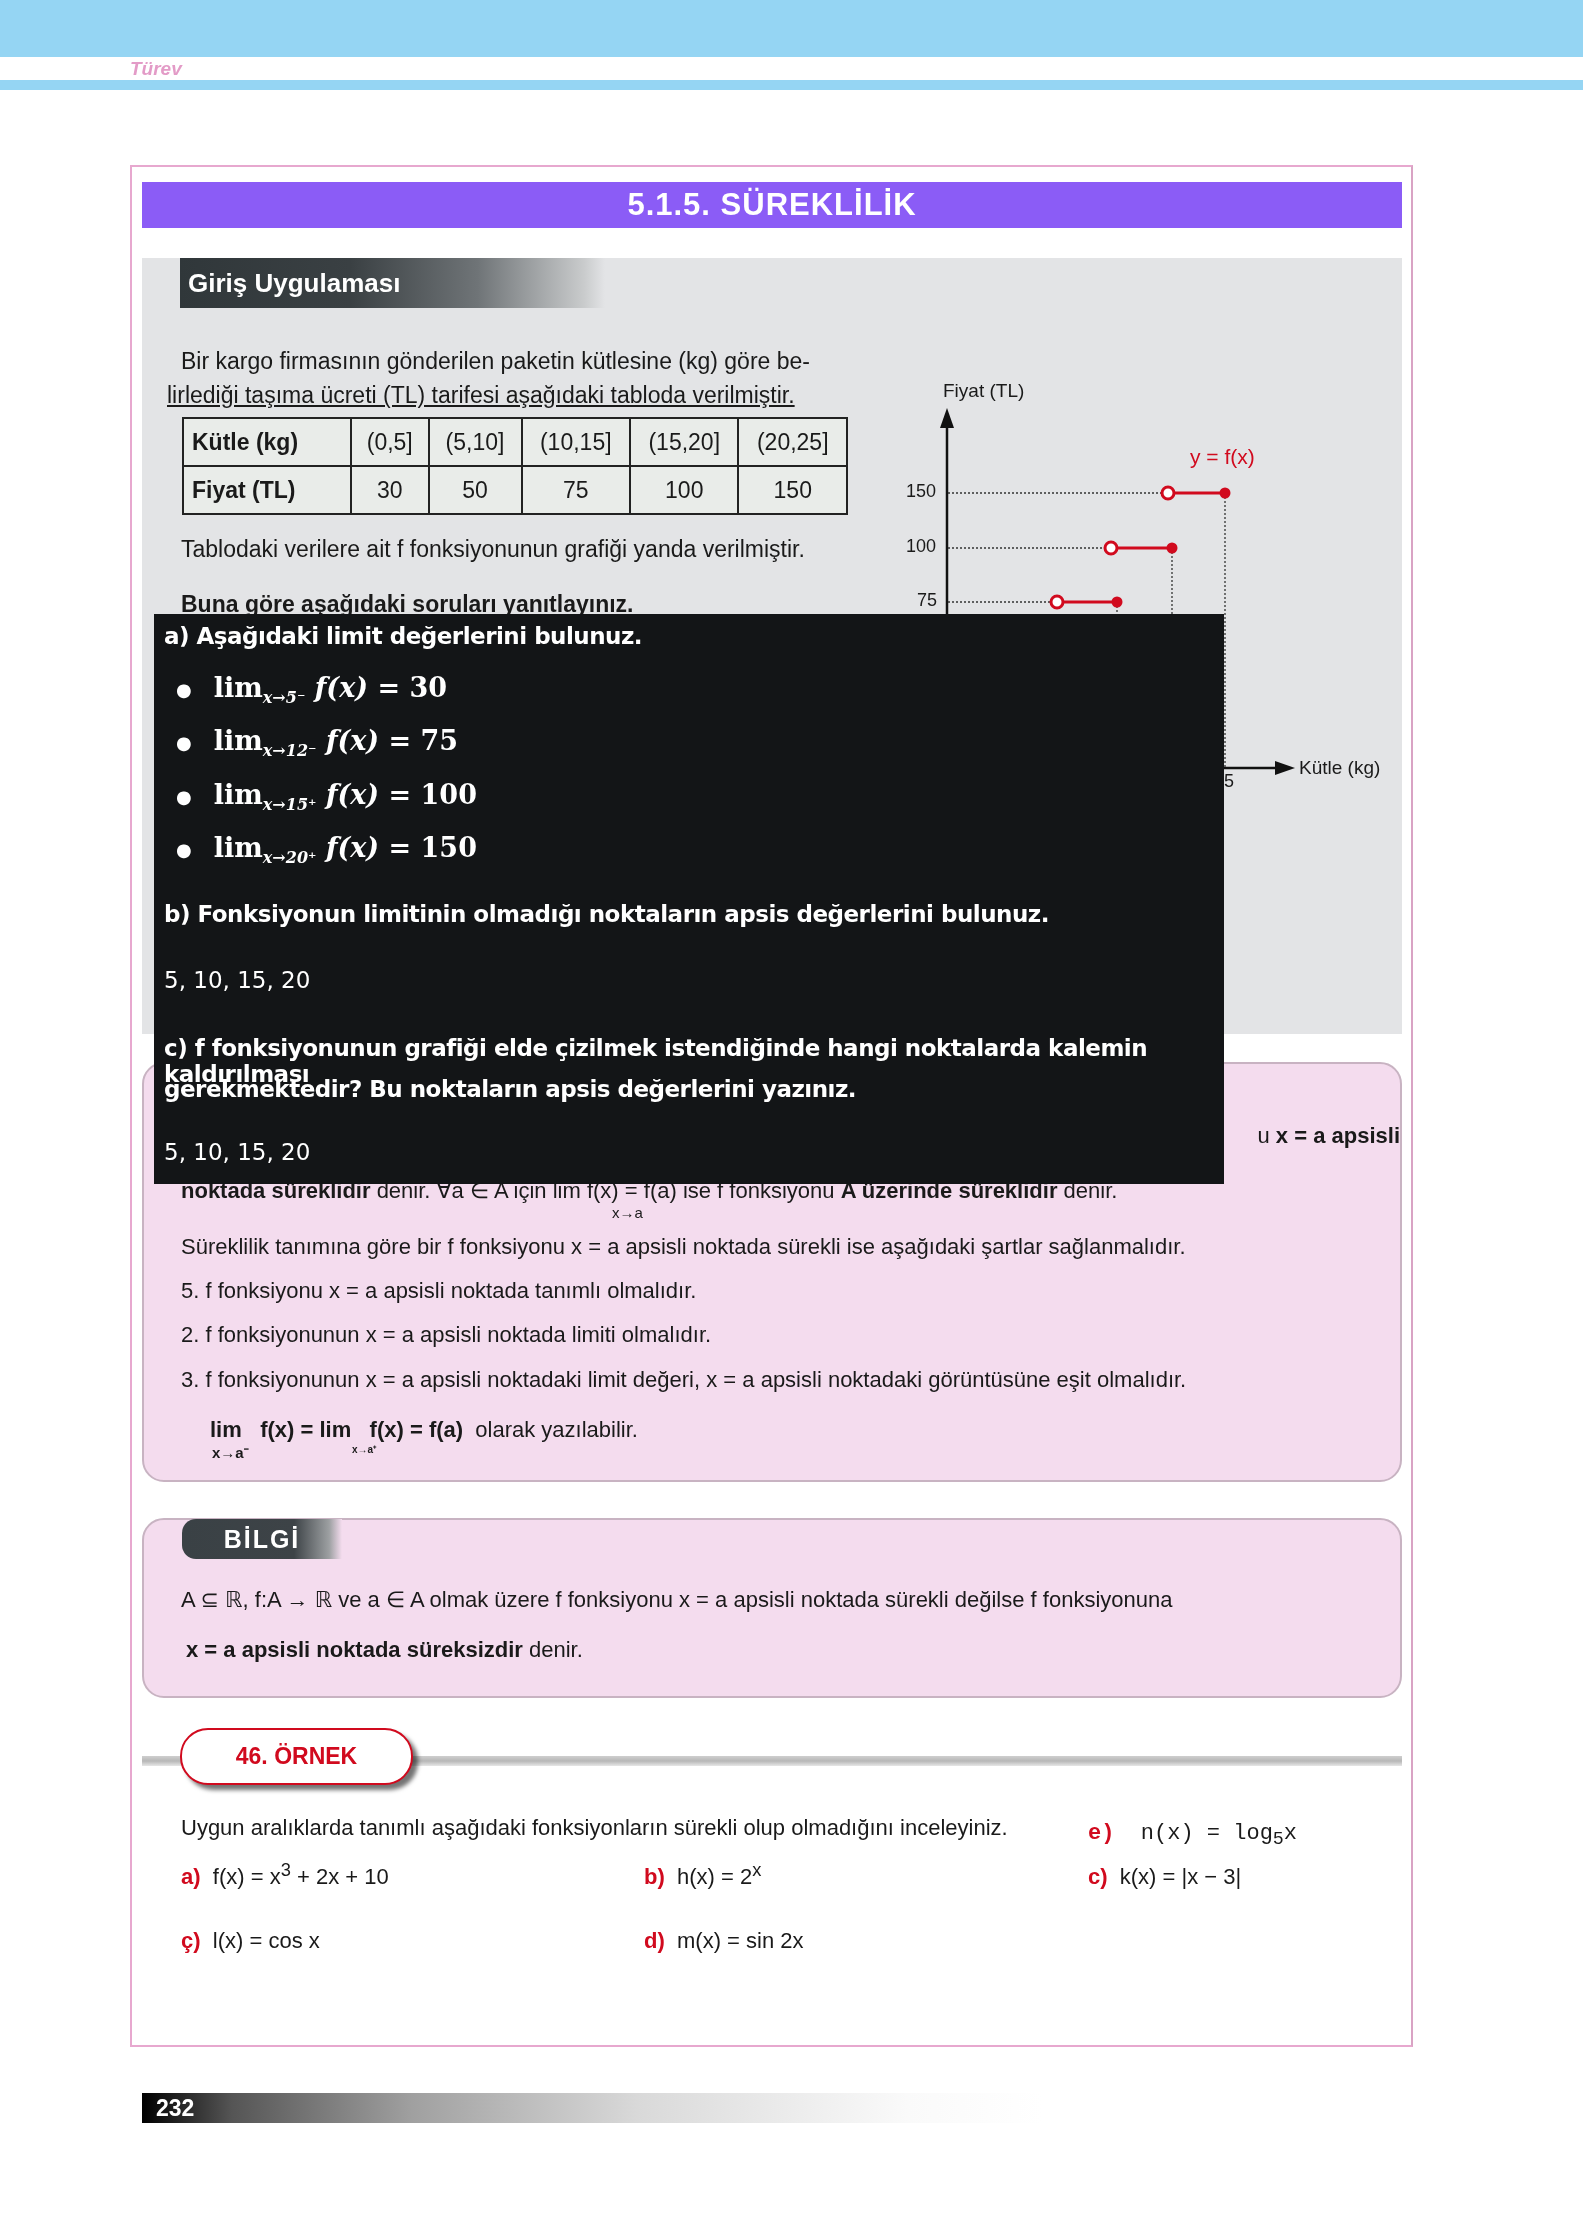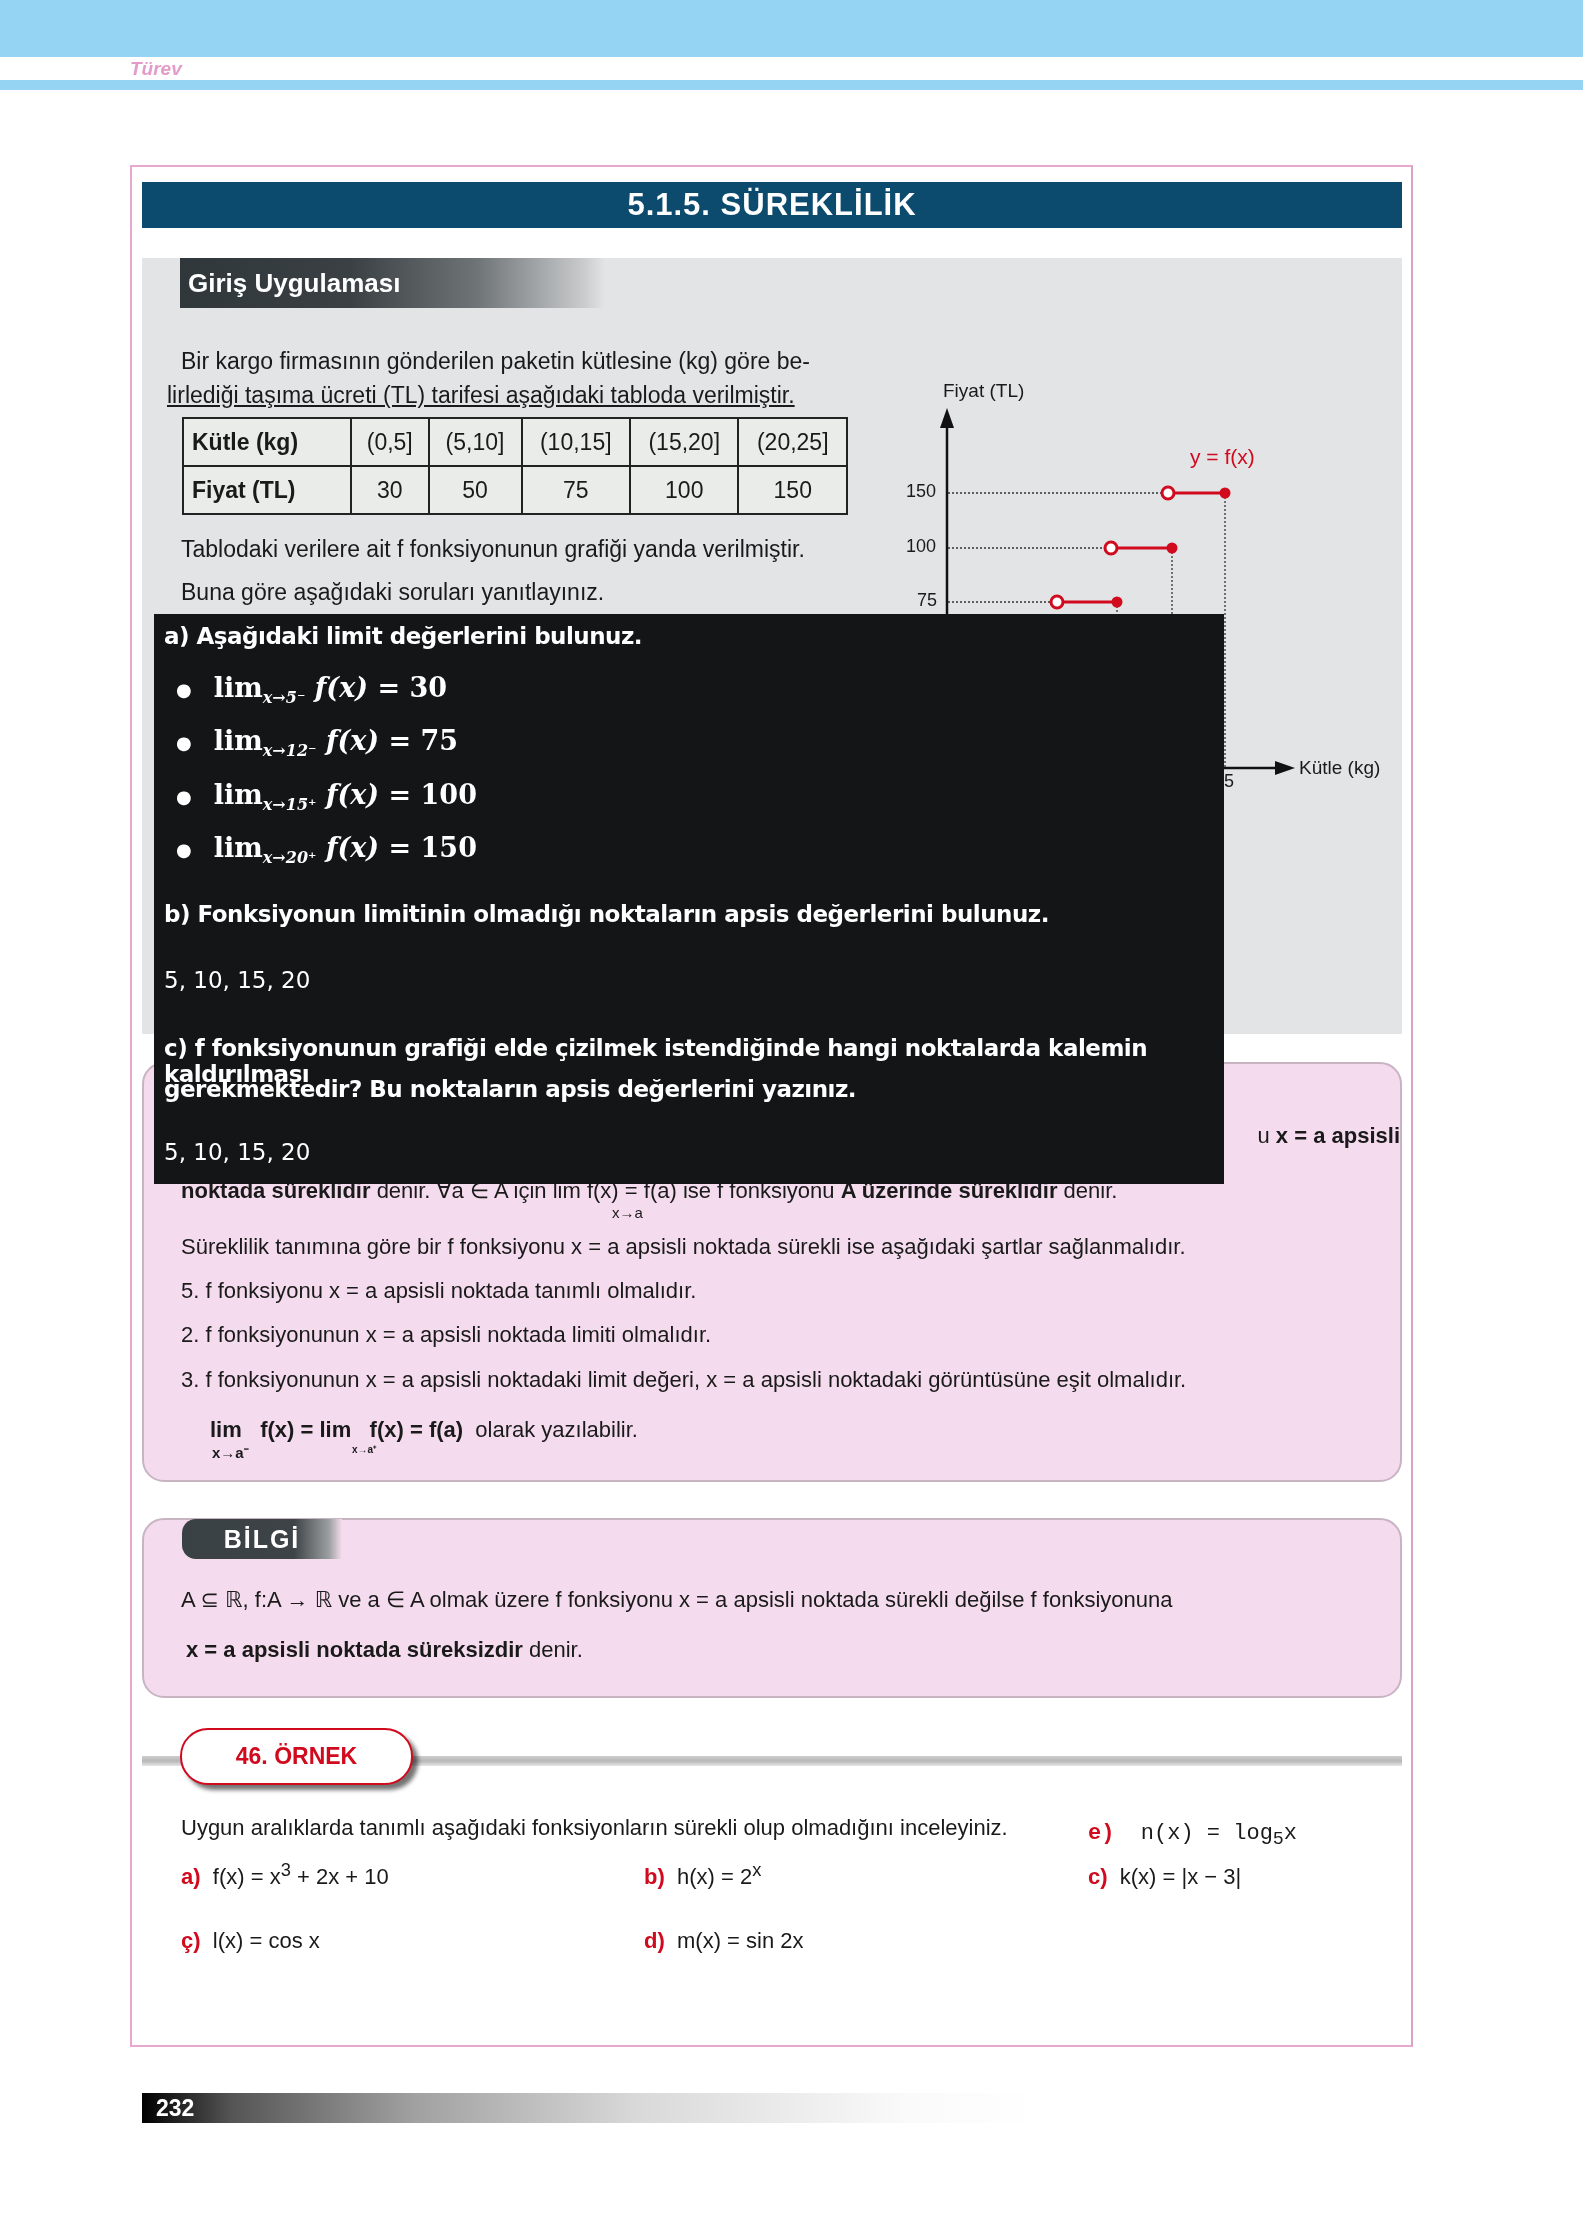--- a/index.html
+++ b/index.html
@@ -3,21 +3,21 @@
 <meta charset="utf-8">
 <style>
   * { box-sizing: border-box; margin: 0; padding: 0; }
   body { width: 1583px; height: 2213px; background: #ffffff; position: relative; overflow: hidden;
          font-family: "Liberation Sans", sans-serif; color: #1a1a1a; }
   .abs { position: absolute; }
   .top-band { left: 0; top: 0; width: 1583px; height: 57px; background: #95d5f3; }
   .chapter { left: 130px; top: 58px; font-size: 19px; font-style: italic; color: #e39bc7; font-weight: bold; }
   .thin-band { left: 0; top: 80px; width: 1583px; height: 10px; background: #95d5f3; }
   .frame { left: 130px; top: 165px; width: 1283px; height: 1882px; border: 2px solid #e7a8cf; border-right-color: #d9a3c4; }
-  .title-bar { left: 142px; top: 182px; width: 1260px; height: 46px; background: #0c4a6e; color: #fff;
+  .title-bar { left: 142px; top: 182px; width: 1260px; height: 46px; background: #8b5cf6; color: #fff;
                font-size: 31px; font-weight: bold; text-align: center; line-height: 46px; letter-spacing: 1px; }
   .gray-area { left: 142px; top: 258px; width: 1260px; height: 776px; background: #e3e4e6; }
   .giris { left: 180px; top: 258px; width: 425px; height: 50px;
            background: linear-gradient(90deg, #30373a 0%, #3a4043 40%, #6f7477 70%, #c9cbcc 95%, #e3e4e6 100%);
            color: #fff; font-size: 26px; font-weight: bold; padding-left: 8px; line-height: 50px; }
   .para { font-size: 23px; line-height: 33px; color: #1a1a1a; }
   table.tarif { border-collapse: collapse; font-size: 23px; background: #e9ece9; }
   table.tarif td { border: 2px solid #222; height: 48px; text-align: center; padding: 0 8px; }
   table.tarif td.hdr { text-align: left; font-weight: bold; width: 168px; }
   .overlay { left: 154px; top: 614px; width: 1070px; height: 570px; background: #131517; color: #fff; }
@@ -74,21 +74,21 @@
     <td>30</td>
     <td>50</td>
     <td>75</td>
     <td>100</td>
     <td>150</td>
   </tr>
 </tbody>
   </table>
 
 <div class="abs para" style="left:181px; top:533px;">Tablodaki verilere ait f fonksiyonunun grafiği yanda verilmiştir.</div>
-<div class="abs para" style="left:181px; top:576px; font-weight:normal;">Buna göre aşağıdaki soruları yanıtlayınız.</div>
+<div class="abs para" style="left:181px; top:588px; font-weight:bold;">Buna göre aşağıdaki soruları yanıtlayınız.</div>
 
 <div class="abs" style="left:880px; top:360px; width:520px; height:440px;">
   <svg width="520" height="440" viewBox="0 0 520 440">
 
     <line x1="67" y1="62" x2="67" y2="408" stroke="#111" stroke-width="2.5"></line>
     <polygon points="67,48 60,68 74,68" fill="#111"></polygon>
 
     <line x1="67" y1="408" x2="400" y2="408" stroke="#111" stroke-width="2.5"></line>
     <polygon points="415,408 395,401 395,415" fill="#111"></polygon>
 

